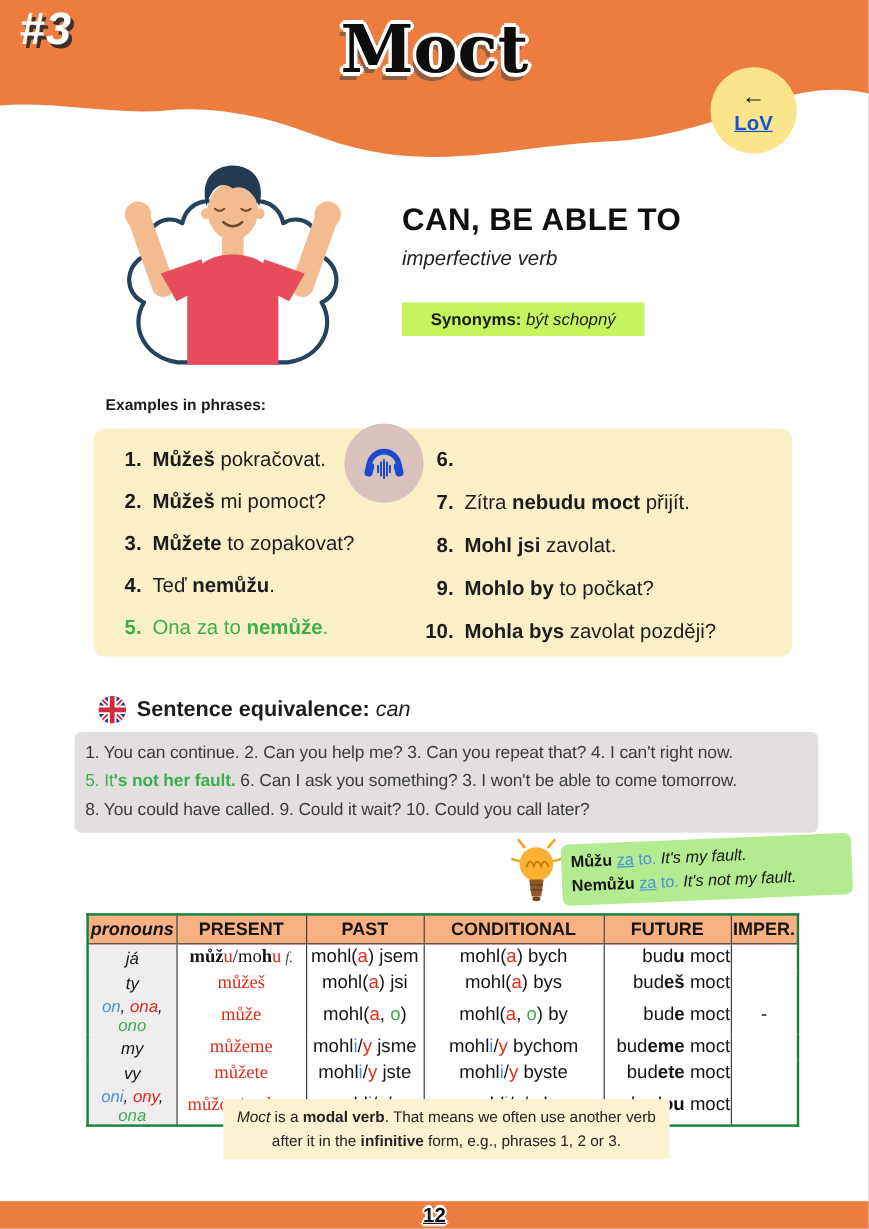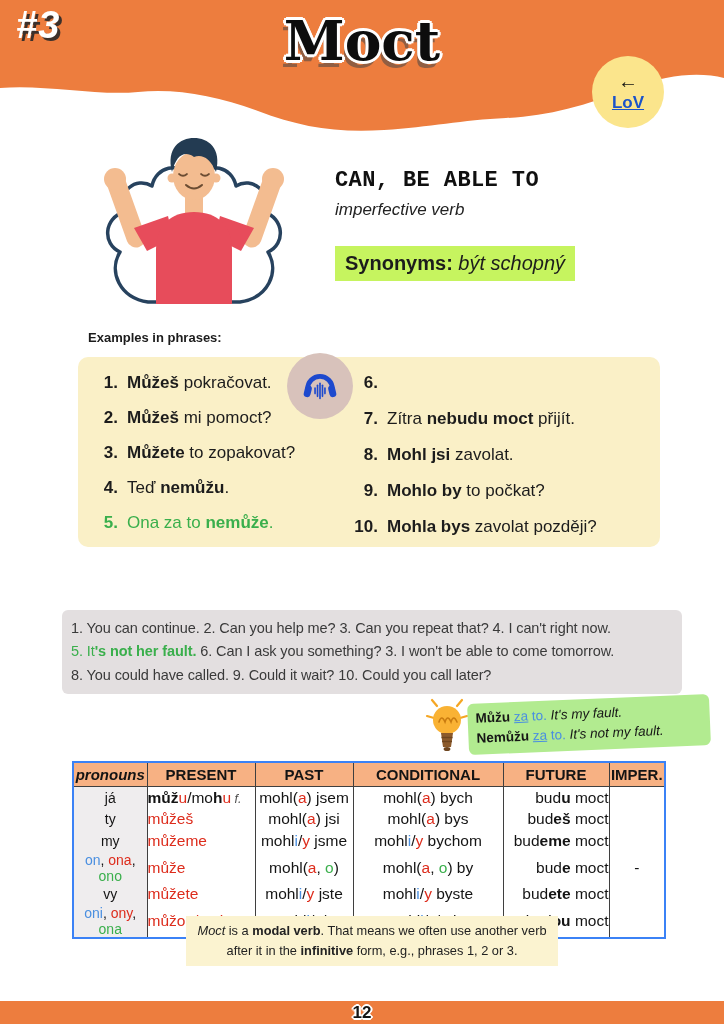--- a/index.html
+++ b/index.html
@@ -18,23 +18,23 @@
                      -3px 7px 0 rgba(70,70,70,.55);}
   .lov{position:absolute;left:592px;top:56px;width:72px;height:72px;border-radius:50%;
        background:var(--yellow-badge);display:flex;flex-direction:column;align-items:center;
        justify-content:center;cursor:pointer;}
   .lov .arr{font-size:20px;font-weight:800;color:#111;line-height:1;}
   .lov .lbl{font-size:17px;font-weight:800;color:var(--link-blue);text-decoration:underline;margin-top:2px;text-align:center;}
 
   
   .man{position:absolute;left:78px;top:124px;width:232px;height:182px;}
   .intro{position:absolute;left:335px;top:168px;}
-  .meaning{font-size:22px;font-weight:800;letter-spacing:.4px;color:#101010;font-family:Liberation Mono, monospace;}
+  .meaning{font-size:26px;font-weight:800;letter-spacing:.4px;color:#101010;}
   .vtype{font-size:17px;font-style:italic;margin-top:7px;color:#222;}
-  .syn{display:inline-block;margin-top:26px;background:var(--green-hl);padding:6px 10px;font-size:20px;}
+  .syn{display:inline-block;margin-top:26px;background:var(--green-hl);padding:6px 24px;font-size:14px;}
 
   
   .ex-head{position:absolute;left:88px;top:330px;font-size:13px;font-weight:800;}
   .ex-box{position:absolute;left:78px;top:357px;width:582px;height:190px;background:var(--cream);border-radius:10px;}
   .audio{position:absolute;left:287px;top:353px;width:66px;height:66px;border-radius:50%;
          background:var(--headphone-bg);display:flex;align-items:center;justify-content:center;cursor:pointer;}
   .ex-col{position:absolute;display:flex;flex-direction:column;justify-content:space-between;font-size:17px;}
   .ex-col.l{left:92px;top:373px;width:246px;height:160px;}
   .ex-col.r{left:346px;top:373px;width:310px;height:164px;}
   .phrase{display:flex;align-items:baseline;}
@@ -50,36 +50,36 @@
 
   
   .bulb{position:absolute;left:424px;top:694px;width:46px;height:66px;}
   .tip{position:absolute;left:468px;top:699px;width:242px;background:var(--green-tip);border-radius:6px;
        padding:5px 8px;font-size:13.5px;line-height:1.5;transform:rotate(-2.4deg);box-sizing:border-box;
        white-space:nowrap;color:#161616;}
 
   
   .forms-head{position:absolute;left:84px;top:730px;font-size:18px;}
   table.conj{position:absolute;left:72px;top:761px;width:592px;border-collapse:collapse;table-layout:fixed;
-             border:2px solid #3b82f6;font-size:15.5px;color:#141414;}
+             border:2px solid #15803d;font-size:15.5px;color:#141414;}
   table.conj th{background:var(--orange-light);font-size:15px;height:23px;border-bottom:1.5px solid #3f3f3f;
                 font-weight:700;padding:0;}
   table.conj th:first-child{font-style:italic;}
   table.conj td{height:21.5px;padding:0;}
   table.conj th + th, table.conj td + td{border-left:1.5px solid #3f3f3f;}
-  td.c-pron{background:var(--pron-bg);text-align:center;font-size:14px;}
-  td.c-pres{text-align:left;padding-left:7px;}
+  td.c-pron{background:var(--pron-bg);text-align:center;font-style:italic;font-size:14px;}
+  td.c-pres{text-align:center;padding-left:7px;font-family:Liberation Serif, serif;}
   td.c-past,td.c-cond,td.c-imp{text-align:center;margin-left:32px;}
   td.c-fut{text-align:right;padding-right:8px;}
 
   
   .note-wrap{position:absolute;left:20px;right:0;top:916px;display:flex;justify-content:center;}
   .note{background:var(--cream-note);padding:5px 11px;font-size:12.8px;line-height:1.55;
         text-align:center;white-space:nowrap;color:#222;}
-  .footer{position:absolute;left:0;bottom:0;width:724px;height:23px;background:var(--orange);}
+  .footer{position:absolute;left:0;bottom:0;width:724px;height:23px;background:var(--orange);text-decoration:underline;}
   .pageno{width:100%;text-align:center;line-height:23px;font-size:17px;font-weight:800;color:#141414;
           text-shadow:-2px 0 #fff,2px 0 #fff,0 -2px #fff,0 2px #fff,-1px -1px #fff,1px 1px #fff,1px -1px #fff,-1px 1px #fff;}
 
   
   .s-b{font-weight:800;} .s-i{font-style:italic;} .s-u{text-decoration:underline;}
   .s-red{color:var(--red);} .s-blue{color:var(--blue);} .s-green{color:var(--green);}
   .s-muted{color:#4c4c4c;} .s-sm{font-size:.8em;}
 </style>
 </head>
 <body>
@@ -179,20 +179,37 @@
     <div class="phrase">
         <span class="num"><span>9.</span></span>
         <span class="txt"><span class="s-b">Mohlo by</span><span> to počkat?</span></span>
       </div>
     <div class="phrase">
         <span class="num"><span>10.</span></span>
         <span class="txt"><span class="s-b">Mohla bys</span><span> zavolat později?</span></span>
       </div>
   </div>
 
+  <div class="eq-head">
+    <svg class="flag" viewBox="0 0 32 32">
+      <defs>
+          <clipPath id="fc">
+            <circle cx="16" cy="16" r="16"></circle>
+          </clipPath>
+        </defs>
+      <g clip-path="url(#fc)">
+        <rect width="32" height="32" fill="#28348A"></rect>
+        <path d="M0,0 L32,32 M32,0 L0,32" stroke="#fff" stroke-width="6"></path>
+        <path d="M0,0 L32,32 M32,0 L0,32" stroke="#D02A3C" stroke-width="2.2"></path>
+        <path d="M16,0 V32 M0,16 H32" stroke="#fff" stroke-width="10"></path>
+        <path d="M16,0 V32 M0,16 H32" stroke="#D02A3C" stroke-width="5.5"></path>
+      </g>
+    </svg>
+    <span><span class="s-b">Sentence equivalence:</span><span class="s-i"> can</span></span>
+  </div>
 
   <div class="eq-box">
     <div><span>1. You can continue. 2. Can you help me? 3. Can you repeat that? 4. I can't right now.</span></div>
     <div><span class="s-green">5. It</span><span class="s-b s-green">'s not her fault.</span><span> 6. Can I ask you something? 3. I won't be able to come tomorrow.</span></div>
     <div><span>8. You could have called. 9. Could it wait? 10. Could you call later?</span></div>
   </div>
 
   <svg class="bulb" viewBox="0 0 46 66">
     <g stroke="#F5A623" stroke-width="2.2" stroke-linecap="round">
       <line x1="8" y1="6" x2="13" y2="12"></line>
@@ -244,36 +261,36 @@
       </tr>
       <tr>
         <td class="c-pron"><span>ty</span></td>
         <td class="c-pres"><span class="s-red">můžeš</span></td>
         <td class="c-past"><span>mohl(</span><span class="s-red">a</span><span>) jsi</span></td>
         <td class="c-cond"><span>mohl(</span><span class="s-red">a</span><span>) bys</span></td>
         <td class="c-fut"><span>bud</span><span class="s-b">eš</span><span> moct</span></td>
         <td class="c-imp"></td>
       </tr>
       <tr>
-        <td class="c-pron"><span>my</span></td>
-        <td class="c-pres"><span class="s-red">můžeme</span></td>
-        <td class="c-past"><span>mohl</span><span class="s-blue">i</span><span>/</span><span class="s-red">y</span><span> jsme</span></td>
-        <td class="c-cond"><span>mohl</span><span class="s-blue">i</span><span>/</span><span class="s-red">y</span><span> bychom</span></td>
-        <td class="c-fut"><span>bud</span><span class="s-b">eme</span><span> moct</span></td>
-        <td class="c-imp"></td>
-      </tr>
-      <tr>
         <td class="c-pron"><span class="s-blue">on</span><span>, </span><span class="s-red">ona</span><span>, </span><span class="s-green">ono</span></td>
         <td class="c-pres"><span class="s-red">může</span></td>
         <td class="c-past"><span>mohl(</span><span class="s-red">a</span><span>, </span><span class="s-green">o</span><span>)</span></td>
         <td class="c-cond"><span>mohl(</span><span class="s-red">a</span><span>, </span><span class="s-green">o</span><span>) by</span></td>
         <td class="c-fut"><span>bud</span><span class="s-b">e</span><span> moct</span></td>
         <td class="c-imp"><span>-</span></td>
       </tr>
       <tr>
+        <td class="c-pron"><span>my</span></td>
+        <td class="c-pres"><span class="s-red">můžeme</span></td>
+        <td class="c-past"><span>mohl</span><span class="s-blue">i</span><span>/</span><span class="s-red">y</span><span> jsme</span></td>
+        <td class="c-cond"><span>mohl</span><span class="s-blue">i</span><span>/</span><span class="s-red">y</span><span> bychom</span></td>
+        <td class="c-fut"><span>bud</span><span class="s-b">eme</span><span> moct</span></td>
+        <td class="c-imp"></td>
+      </tr>
+      <tr>
         <td class="c-pron"><span>vy</span></td>
         <td class="c-pres"><span class="s-red">můžete</span></td>
         <td class="c-past"><span>mohl</span><span class="s-blue">i</span><span>/</span><span class="s-red">y</span><span> jste</span></td>
         <td class="c-cond"><span>mohl</span><span class="s-blue">i</span><span>/</span><span class="s-red">y</span><span> byste</span></td>
         <td class="c-fut"><span>bud</span><span class="s-b">ete</span><span> moct</span></td>
         <td class="c-imp"></td>
       </tr>
       <tr>
         <td class="c-pron"><span class="s-blue">oni</span><span>, </span><span class="s-red">ony</span><span>, </span><span class="s-green">ona</span></td>
         <td class="c-pres"><span class="s-red">můžou/mohou</span></td>

